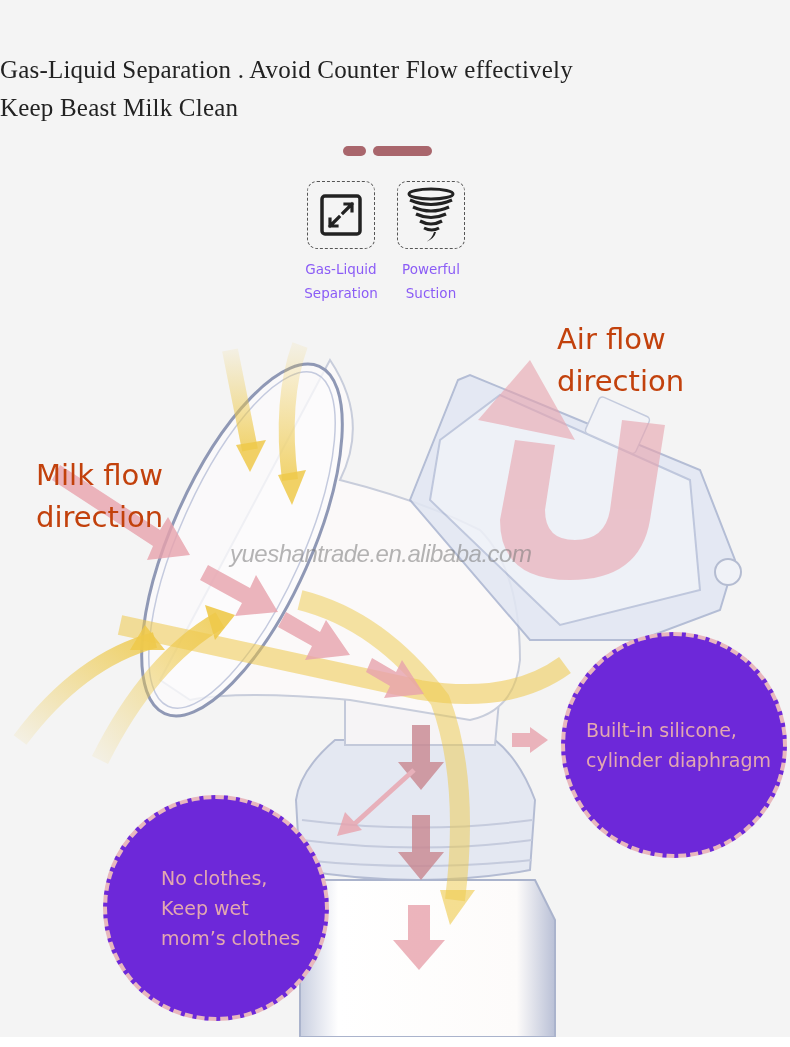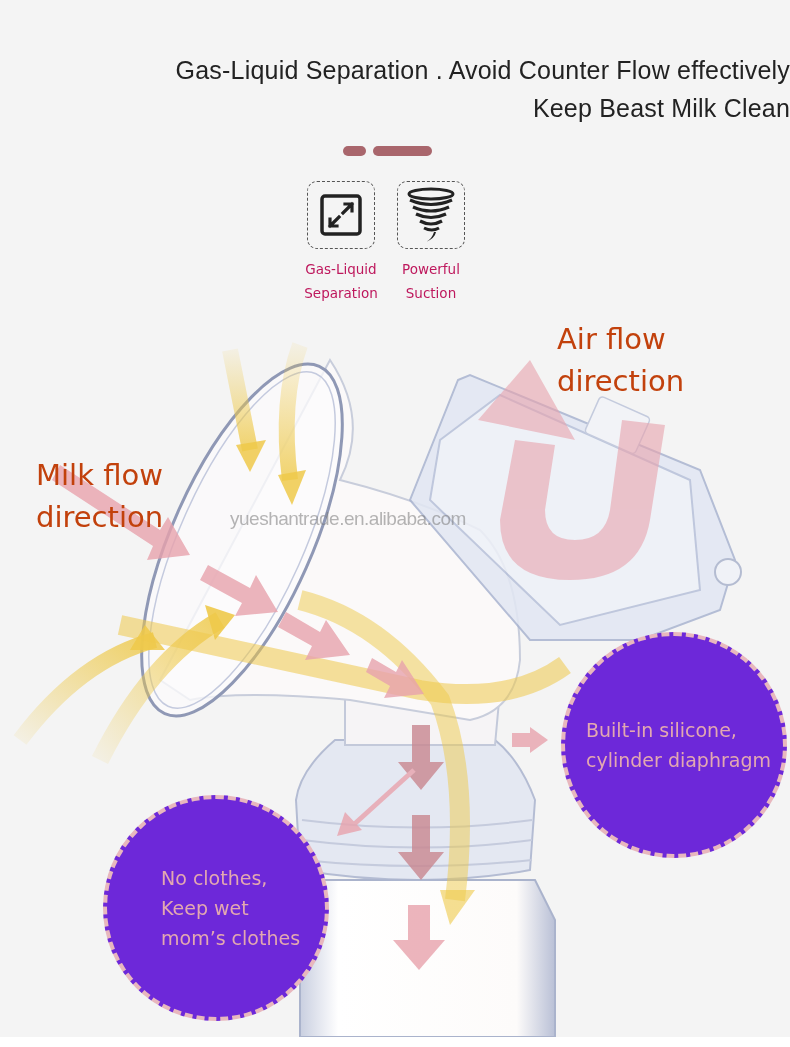--- a/index.html
+++ b/index.html
@@ -1,39 +1,39 @@
 <!DOCTYPE html>
 <html><head>
 <meta charset="utf-8">
 <style>
   html,body{margin:0;padding:0;}
   body{width:790px;height:1047px;background:#f4f4f4;position:relative;overflow:hidden;font-family:"Liberation Sans","DejaVu Sans",sans-serif;}
-  .headline{position:absolute;left:0;width:790px;text-align:right;color:#222;font-size:25px;letter-spacing:0.2px;font-family:Liberation Sans, sans-serif;}
+  .headline{position:absolute;left:0;width:790px;text-align:left;color:#222;font-size:25px;letter-spacing:0.2px;font-family:Liberation Serif, serif;}
   .h1{top:56px;}
   .h2{top:94px;}
   .pills{position:absolute;top:146px;left:343px;display:flex;gap:7px;}
   .pill{height:10px;border-radius:5px;background:#a9666c;}
   .pill.a{width:23px;}
   .pill.b{width:59px;}
   .feature{position:absolute;top:181px;width:80px;text-align:center;}
   .feature .box{width:68px;height:68px;margin:0 auto;border:1.5px dashed #555;border-radius:10px;box-sizing:border-box;display:flex;align-items:center;justify-content:center;}
-  .feature .lbl{font-size:13.5px;color:#be185d;line-height:24px;margin-top:8px;font-family:"DejaVu Sans",sans-serif;}
+  .feature .lbl{font-size:13.5px;color:#8b5cf6;line-height:24px;margin-top:8px;font-family:"DejaVu Sans",sans-serif;}
   .f1{left:301px;}
   .f2{left:391px;}
   .illus{position:absolute;left:0;top:0;width:790px;height:1047px;}
   .label-dark{position:absolute;color:#c2410c;font-size:29px;line-height:42px;font-family:"DejaVu Sans",sans-serif;}
   .air{left:557px;top:318px;}
   .milk{left:36px;top:454px;}
   .circle{position:absolute;border-radius:50%;background:#6d28d9;border:4px dashed #e8b7be;box-sizing:border-box;display:flex;align-items:center;}
   .circle .txt{color:#e3a8b0;font-size:19px;line-height:30px;font-family:"DejaVu Sans",sans-serif;}
   .c1{left:561px;top:632px;width:226px;height:226px;}
   .c1 .txt{margin-left:21px;}
   .c2{left:103px;top:795px;width:226px;height:226px;}
   .c2 .txt{margin-left:54px;}
-  .watermark{position:absolute;left:230px;top:508px;color:rgba(120,120,120,0.55);font-size:19px;font-family:"Liberation Sans",sans-serif;letter-spacing:-0.5px;}
+  .watermark{position:absolute;left:230px;top:540px;color:rgba(120,120,120,0.55);font-size:24px;font-family:"Liberation Sans",sans-serif;letter-spacing:-0.5px;font-style:italic;}
   .bottom-strip{position:absolute;left:0;top:1037px;width:790px;height:10px;background:#fff;}
 </style>
 </head>
 <body>
 
 <div class="headline h1">Gas-Liquid Separation . Avoid Counter Flow effectively</div>
 <div class="headline h2">Keep Beast Milk Clean</div>
 
 <div class="pills">
   <div class="pill a"></div>

